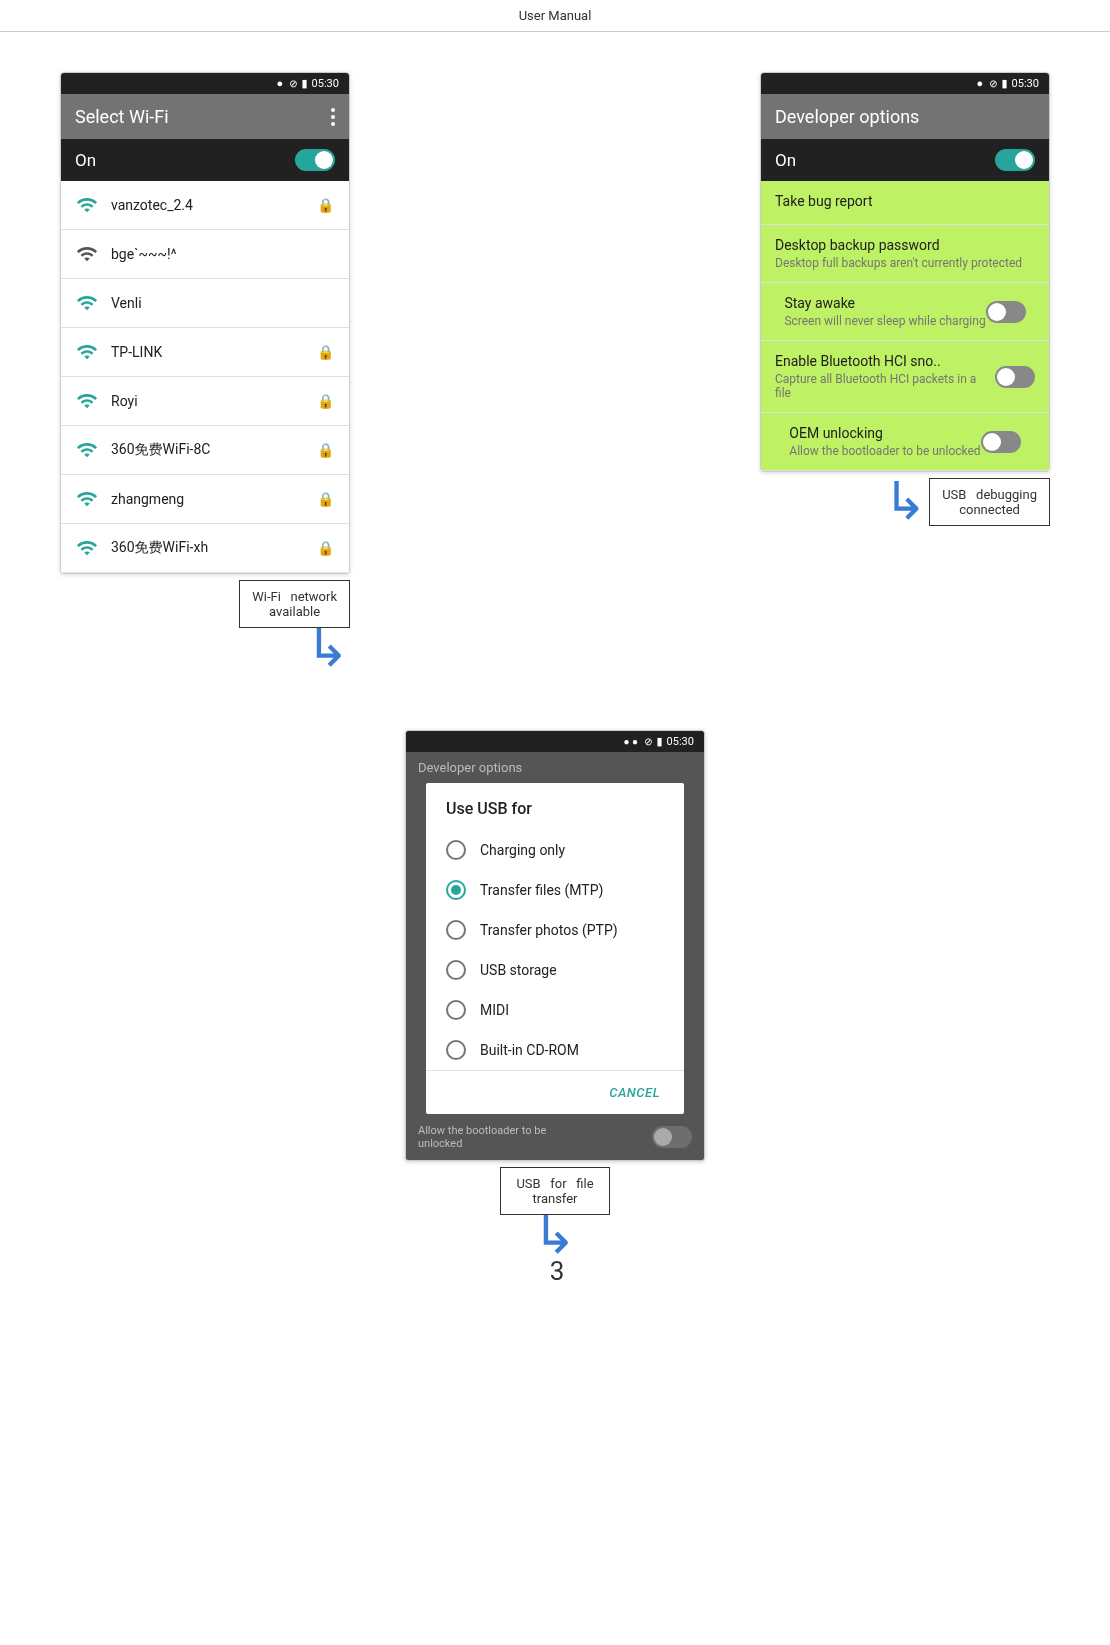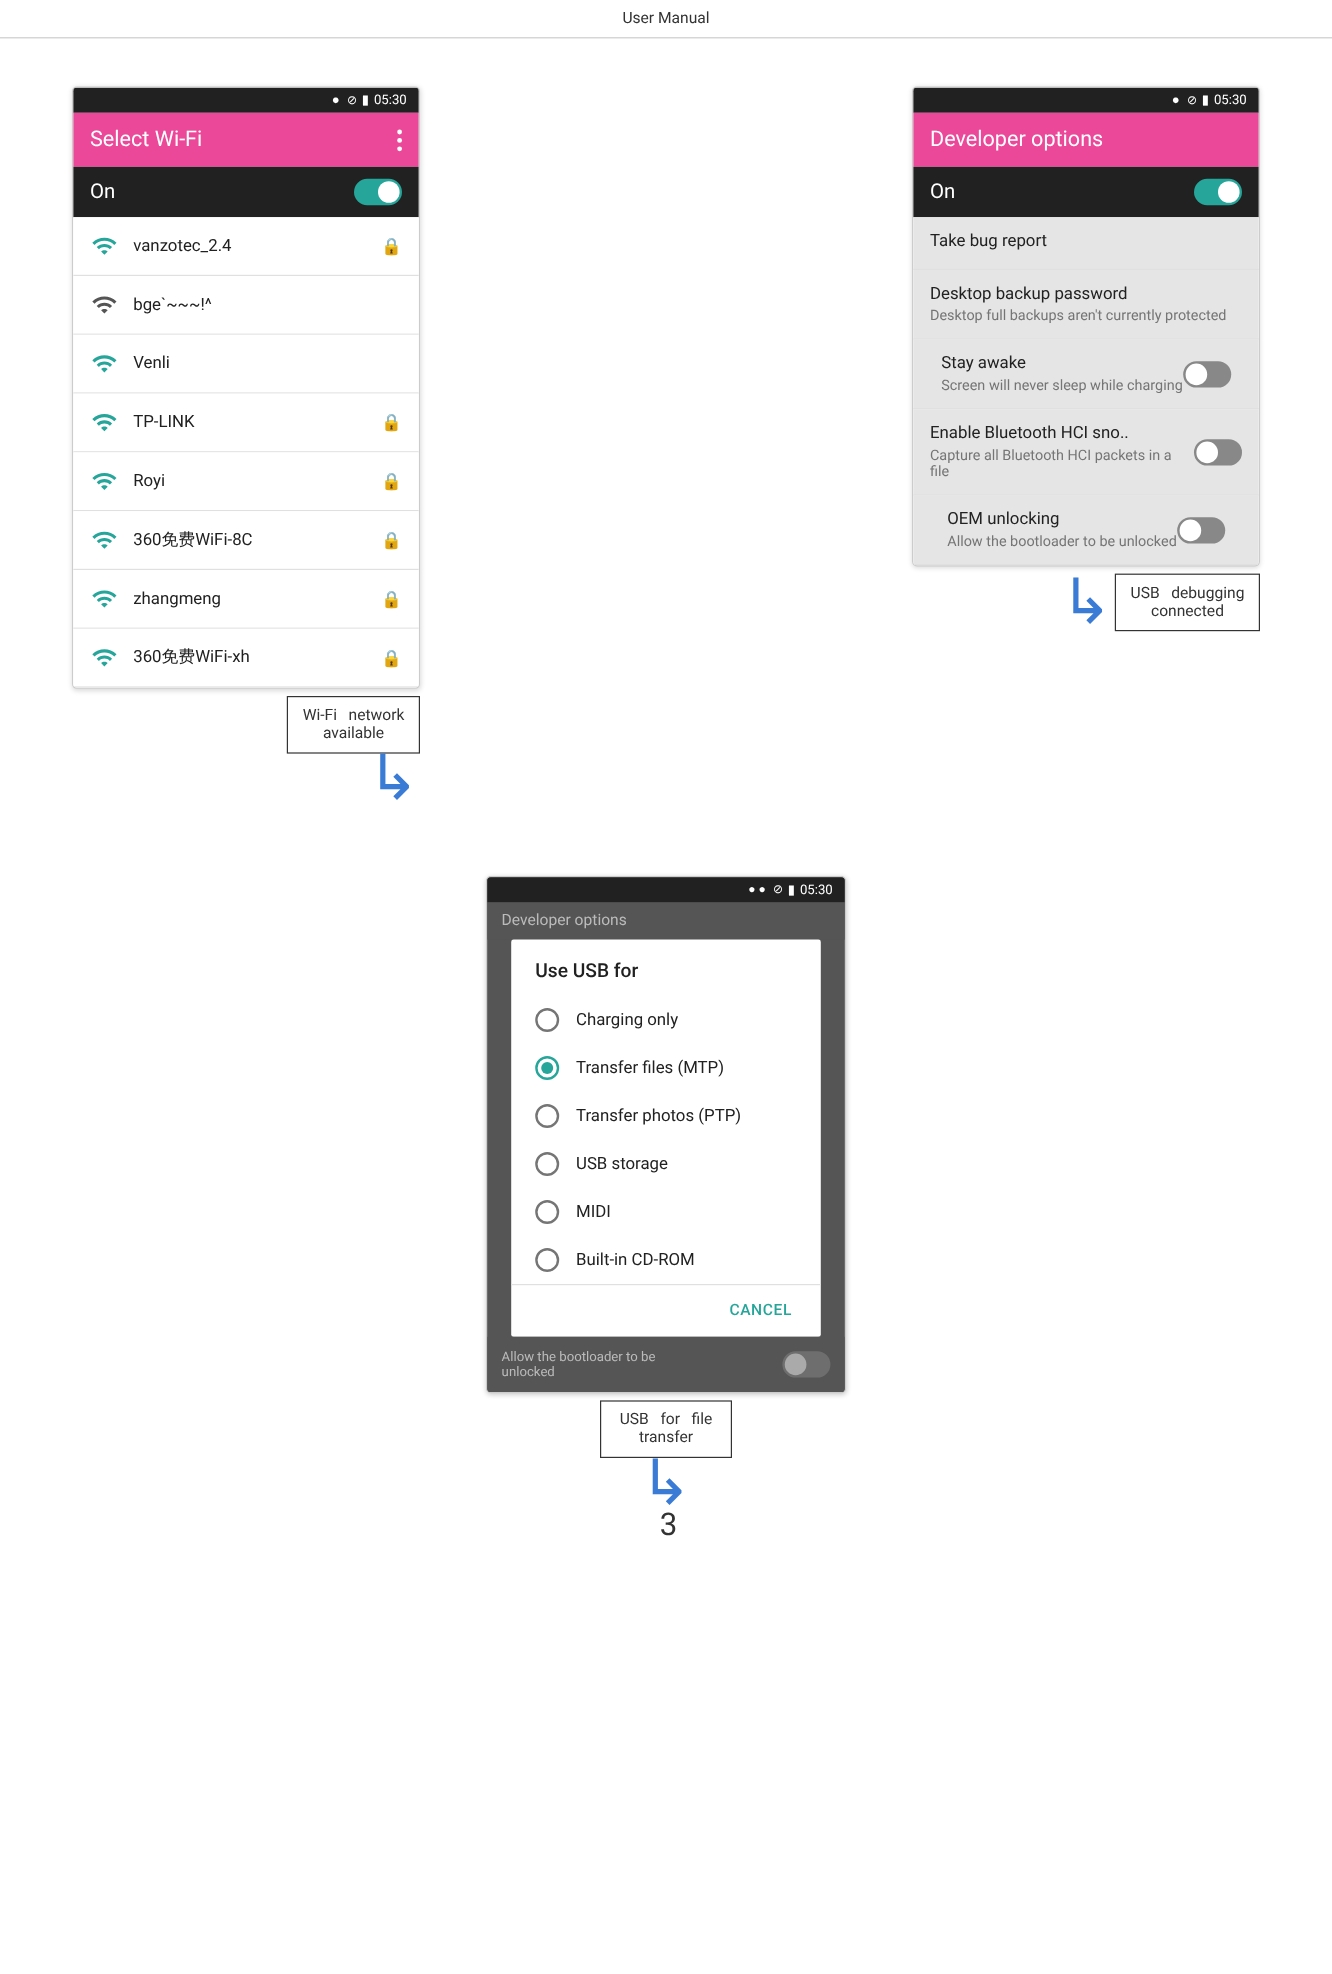--- a/index.html
+++ b/index.html
@@ -48,21 +48,21 @@
       padding: 4px 10px;
       font-size: 11px;
       gap: 6px;
     }
     .status-icons {
       display: flex;
       align-items: center;
       gap: 4px;
     }
     .phone-title-bar {
-      background: #ec4899;
+      background: #737373;
       color: #fff;
       padding: 12px 14px;
       font-size: 18px;
       font-weight: 400;
       display: flex;
       justify-content: space-between;
       align-items: center;
     }
     .on-row {
       background: #212121;
@@ -129,21 +129,21 @@
     }
 
     
     .wifi-signal-full { color: #26a69a; }
     .wifi-signal-mid { color: #26a69a; }
 
     
     .dev-section {
       border-bottom: 1px solid #e0e0e0;
       padding: 12px 14px;
-      background: #e5e5e5;
+      background: #bef264;
     }
     .dev-section-title {
       font-size: 14px;
       color: #212121;
       margin-bottom: 3px;
     }
     .dev-section-sub {
       font-size: 12px;
       color: #757575;
     }
@@ -226,20 +226,21 @@
       padding: 8px 16px;
       border-top: 1px solid #e0e0e0;
     }
     .cancel-btn {
       color: #26a69a;
       font-size: 13px;
       font-weight: 500;
       letter-spacing: 0.5px;
       padding: 6px 8px;
       cursor: pointer;
+      font-style: italic;
     }
     .dialog-bottom-bg {
       background: #555;
       padding: 10px 12px;
       font-size: 11px;
       color: #bbb;
       display: flex;
       justify-content: space-between;
       align-items: center;
     }

